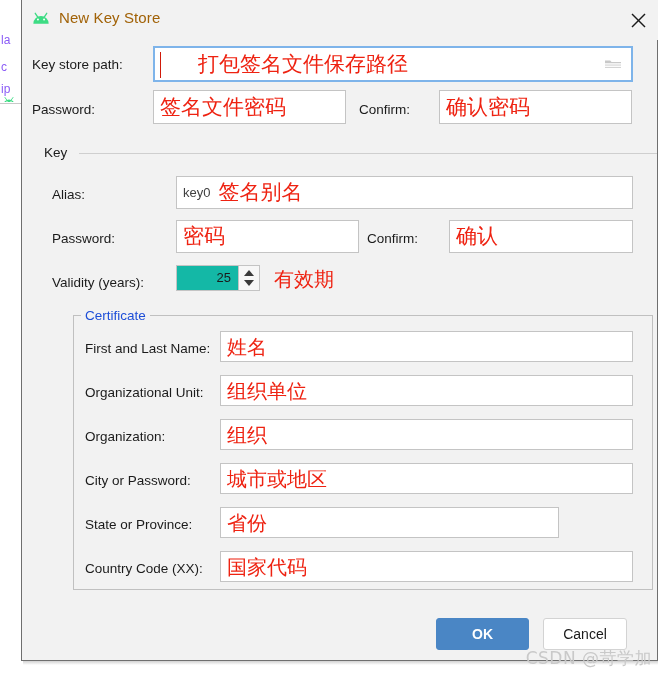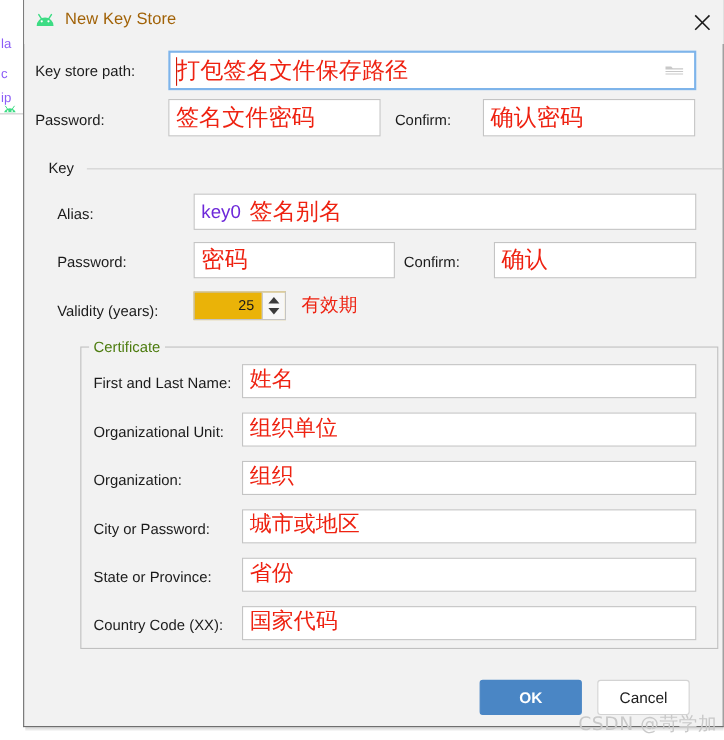--- a/index.html
+++ b/index.html
@@ -115,24 +115,24 @@
     background: #ffffff;
   }
   .field .val {
     font-size: 21px;
     color: #ee2211;
     font-family: "DejaVu Sans", sans-serif;
     line-height: 1;
     padding-left: 6px;
     white-space: nowrap;
   }
-  .field .val.small { font-size: 20px; font-family: Liberation Mono, monospace; }
+  .field .val.small { font-size: 20px; }
   .field .pre {
-    font-size: 17px;
-    color: #6d28d9;
+    font-size: 13px;
+    color: #404040;
     font-family: "Liberation Sans", sans-serif;
     padding-left: 6px;
     white-space: nowrap;
   }
   .field .caret {
     position: absolute;
     left: 5px; top: 4px;
     width: 1px; height: 26px;
     background: #d01a09;
   }
@@ -163,28 +163,28 @@
     left: 51px; top: 315px;
     width: 580px; height: 275px;
     border: 1px solid #c0c0c0;
   }
   .groupbox-title {
     position: absolute;
     left: 59px; top: 308px;
     background: #f2f2f2;
     padding: 0 4px;
     font-size: 13.5px;
-    color: #4d7c0f;
+    color: #1d4ed8;
   }
 
   
   .spinner {
     position: absolute;
     display: flex;
-    background: #eab308;
+    background: #14b8a6;
     border: 1px solid #c4c4c4;
   }
   .spinner .num {
     flex: 1;
     text-align: right;
     padding-right: 7px;
     font-size: 13px;
     color: #1b1b1b;
     line-height: 24px;
     font-family: "Liberation Sans", sans-serif;
@@ -202,21 +202,21 @@
     width: 0; height: 0;
     border-left: 5px solid transparent;
     border-right: 5px solid transparent;
     margin-left: -5px;
   }
   .spinner .arrows .up { top: 4px; border-bottom: 6px solid #3a3a3a; }
   .spinner .arrows .dn { bottom: 4px; border-top: 6px solid #3a3a3a; }
 
   .annot {
     position: absolute;
-    font-size: 17px;
+    font-size: 20px;
     color: #ee2211;
     font-family: "DejaVu Sans", sans-serif;
     white-space: nowrap;
   }
 
   
   .btn {
     position: absolute;
     height: 32px;
     border-radius: 3px;
@@ -288,21 +288,21 @@
         <svg width="15" height="15" viewBox="0 0 15 15">
           <line x1="1" y1="1" x2="14" y2="14" stroke="#1b1b1b" stroke-width="1.4"></line>
           <line x1="14" y1="1" x2="1" y2="14" stroke="#1b1b1b" stroke-width="1.4"></line>
         </svg>
       </div>
     </div>
 
     <div class="lbl" style="left:10px; top:57px;">
       <span>Key store path:</span>
     </div>
-    <div class="field focused" style="left:131px; top:46px; width:480px; height:36px;">
+    <div class="field focused" style="left:131px; top:46px; width:480px; height:36px;padding-left:37px;">
       <span class="caret"></span>
       <span class="val">打包签名文件保存路径</span>
       <span class="folder-icon">
         <svg width="18" height="14" viewBox="0 0 18 14">
           <path d="M1 3.5 h5.2 l1.4 1.6 H17 v1.1 H1 z" fill="#c8c8c8"></path>
           <path d="M1 7.6 h16 v0.9 H1 z" fill="#c8c8c8"></path>
           <path d="M1 9.9 h16 v0.9 H1 z" fill="#c8c8c8"></path>
         </svg>
       </span>
     </div>
@@ -385,21 +385,21 @@
     <div class="lbl" style="left:63px; top:473px;">
       <span>City or Password:</span>
     </div>
     <div class="field" style="left:198px; top:463px; width:413px; height:31px;">
       <span class="val small">城市或地区</span>
     </div>
 
     <div class="lbl" style="left:63px; top:517px;">
       <span>State or Province:</span>
     </div>
-    <div class="field" style="left:198px; top:507px; width:413px; height:31px;">
+    <div class="field" style="left:198px; top:507px; width:339px; height:31px;">
       <span class="val small">省份</span>
     </div>
 
     <div class="lbl" style="left:63px; top:561px;">
       <span>Country Code (XX):</span>
     </div>
     <div class="field" style="left:198px; top:551px; width:413px; height:31px;">
       <span class="val small">国家代码</span>
     </div>
 

